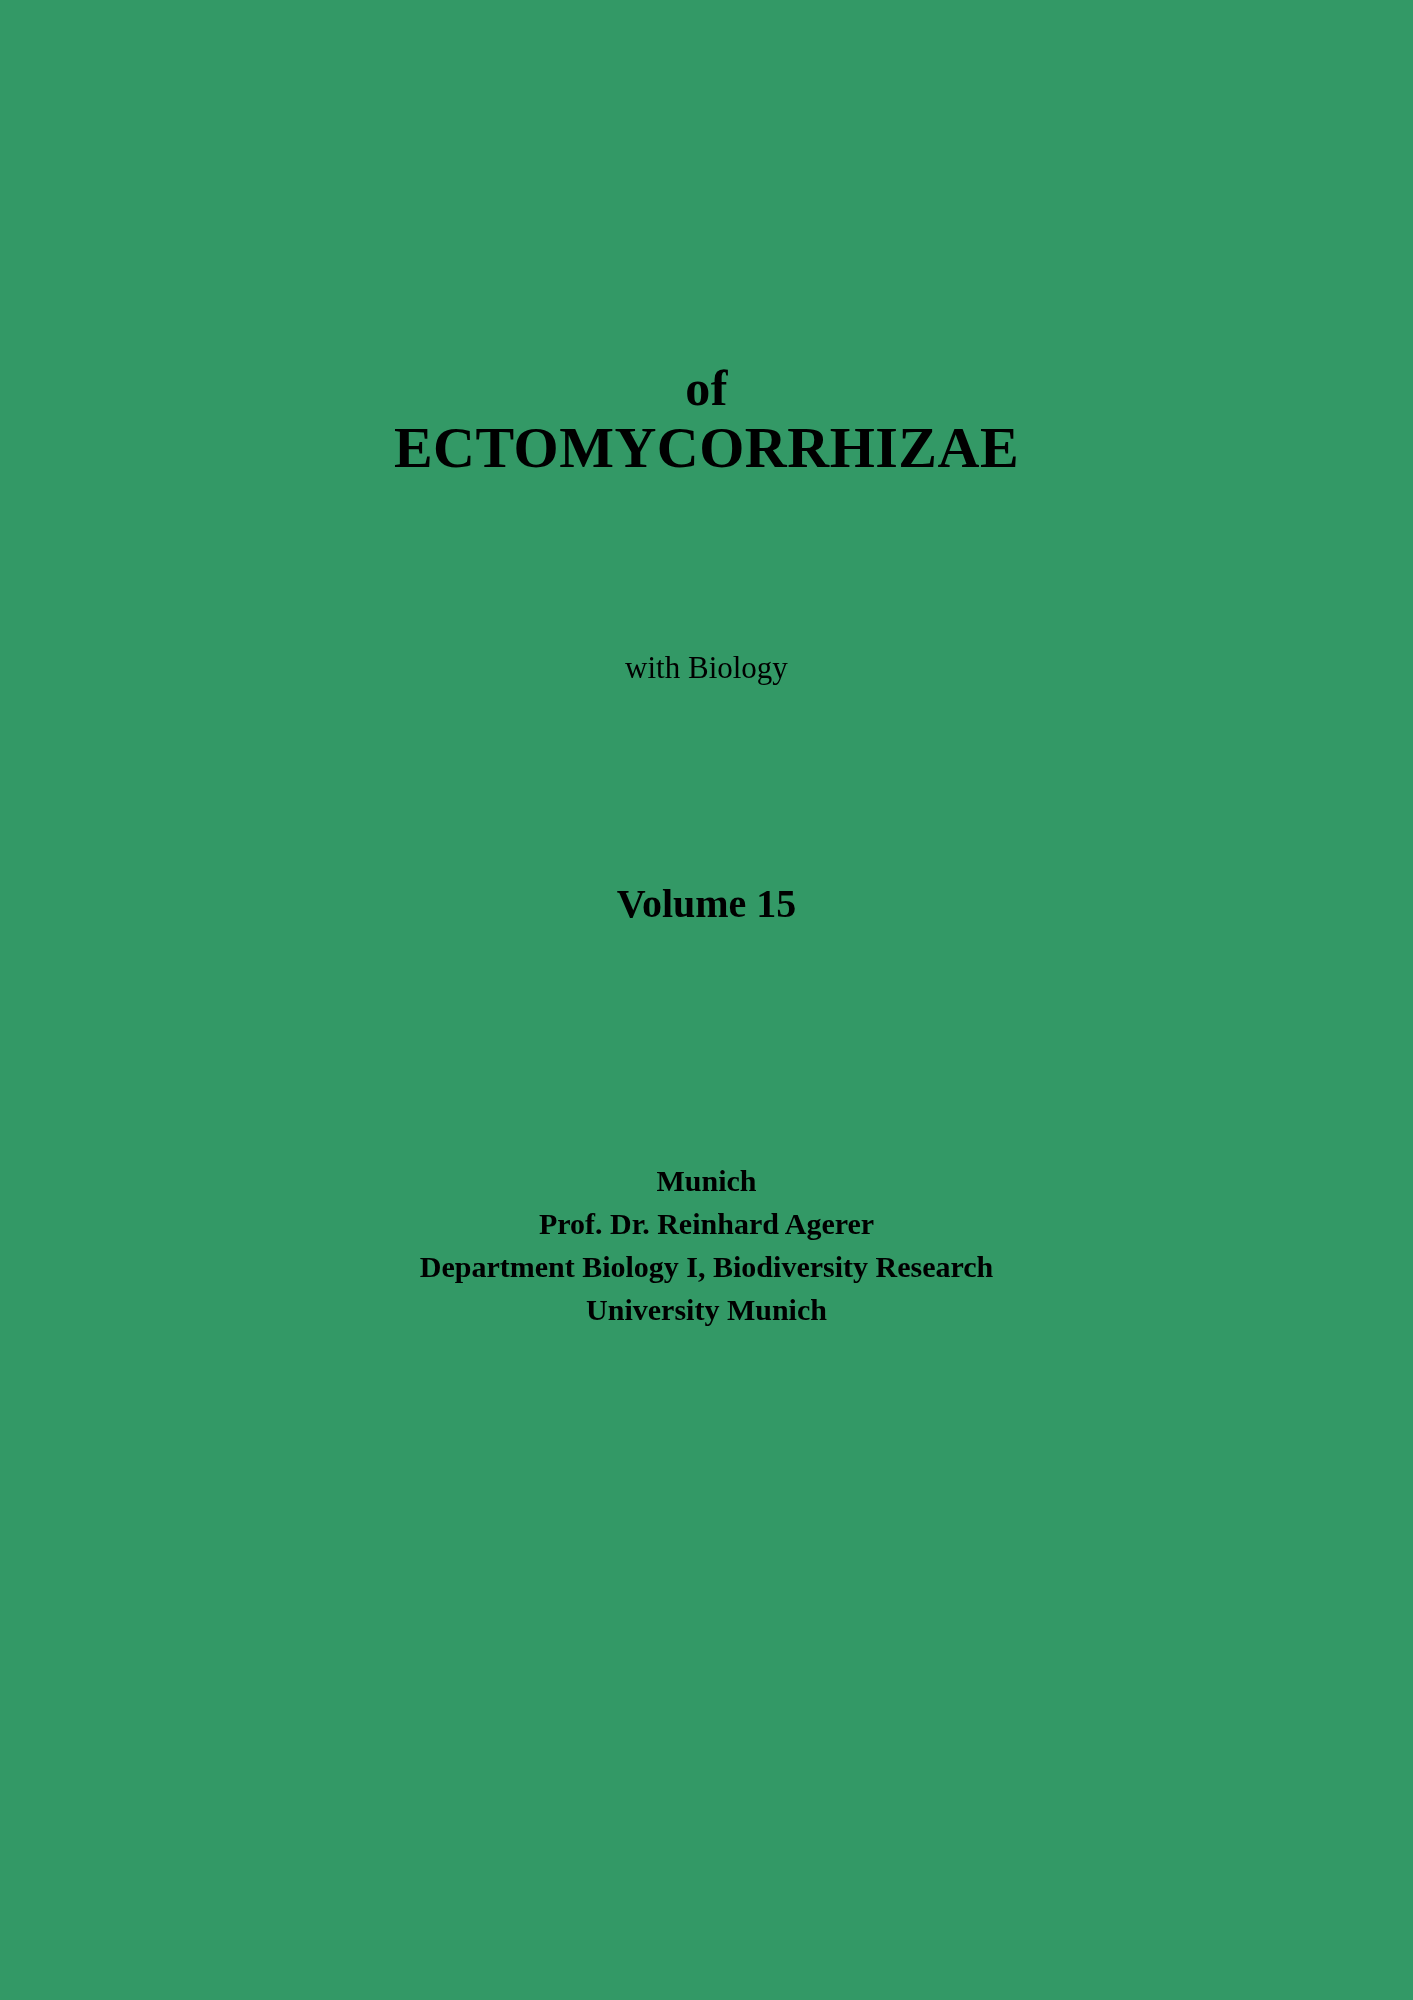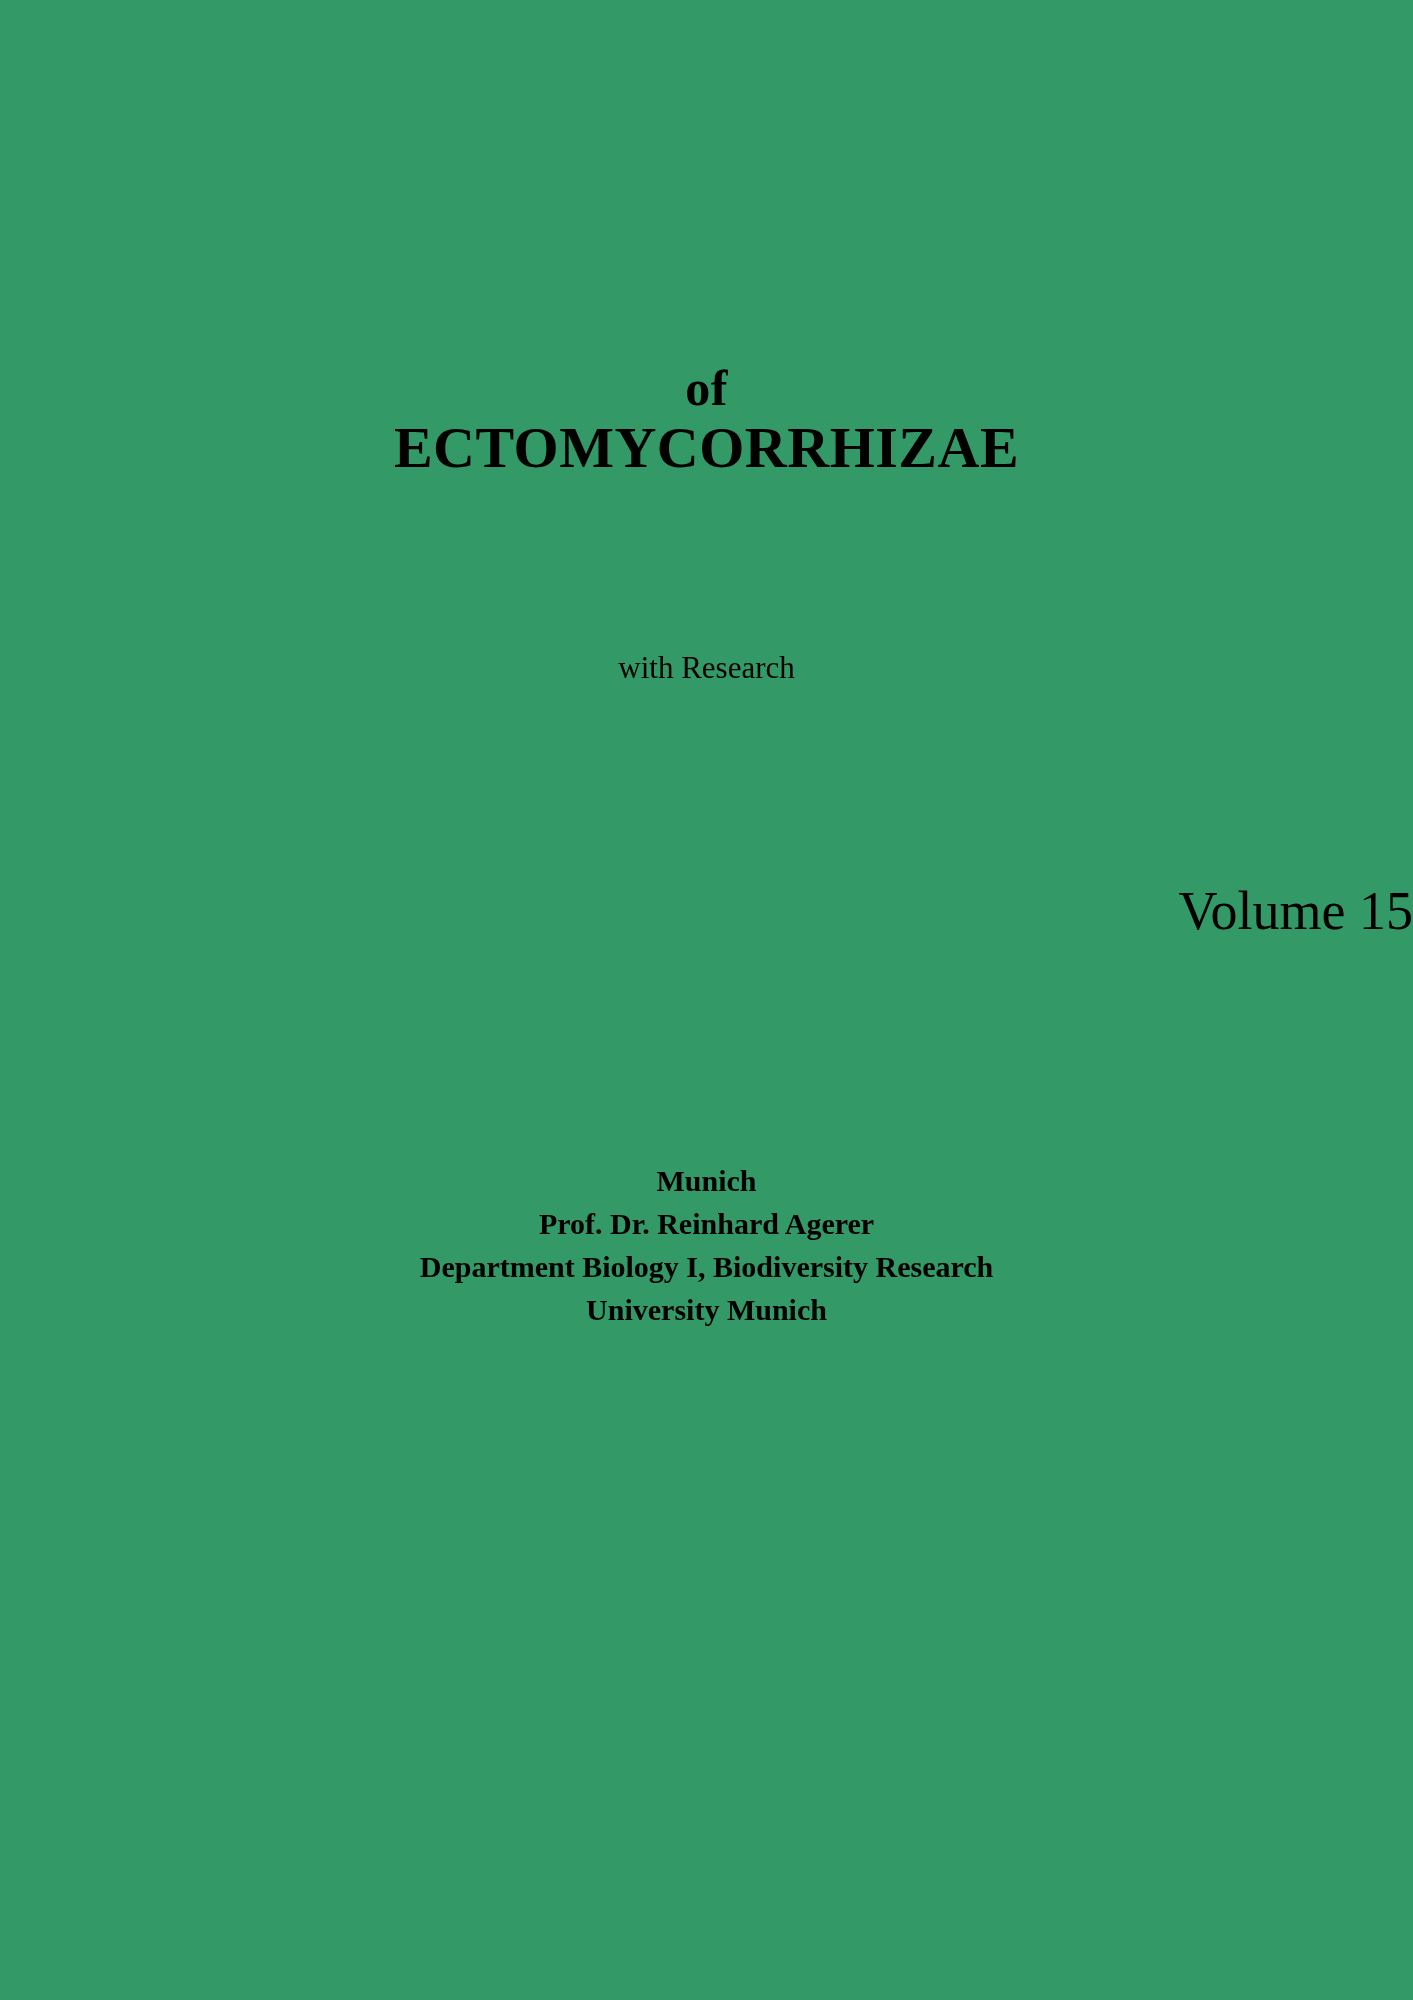--- a/index.html
+++ b/index.html
@@ -44,23 +44,23 @@
     width: 100%;
     text-align: center;
     font-size: 31px;
     font-weight: normal;
   }
   .volume {
     position: absolute;
     top: 880px;
     left: 0;
     width: 100%;
-    text-align: right;
-    font-size: 54px;
-    font-weight: normal;
+    text-align: center;
+    font-size: 40px;
+    font-weight: bold;
   }
   .editor-block {
     position: absolute;
     top: 1160px;
     left: 0;
     width: 100%;
     text-align: center;
   }
   .editor-line {
     font-size: 30px;
@@ -71,21 +71,21 @@
 </head>
 <body>
 
 <div class="page">
 
   <div class="title-block">
     <div class="title-line small">of</div>
     <div class="title-line">ECTOMYCORRHIZAE</div>
   </div>
 
-  <div class="subtitle">with Research</div>
+  <div class="subtitle">with Biology</div>
 
   <div class="volume">Volume 15</div>
 
   <div class="editor-block">
     <div class="editor-line">Munich</div>
     <div class="editor-line">Prof. Dr. Reinhard Agerer</div>
     <div class="editor-line">Department Biology I, Biodiversity Research</div>
     <div class="editor-line">University Munich</div>
   </div>
 

